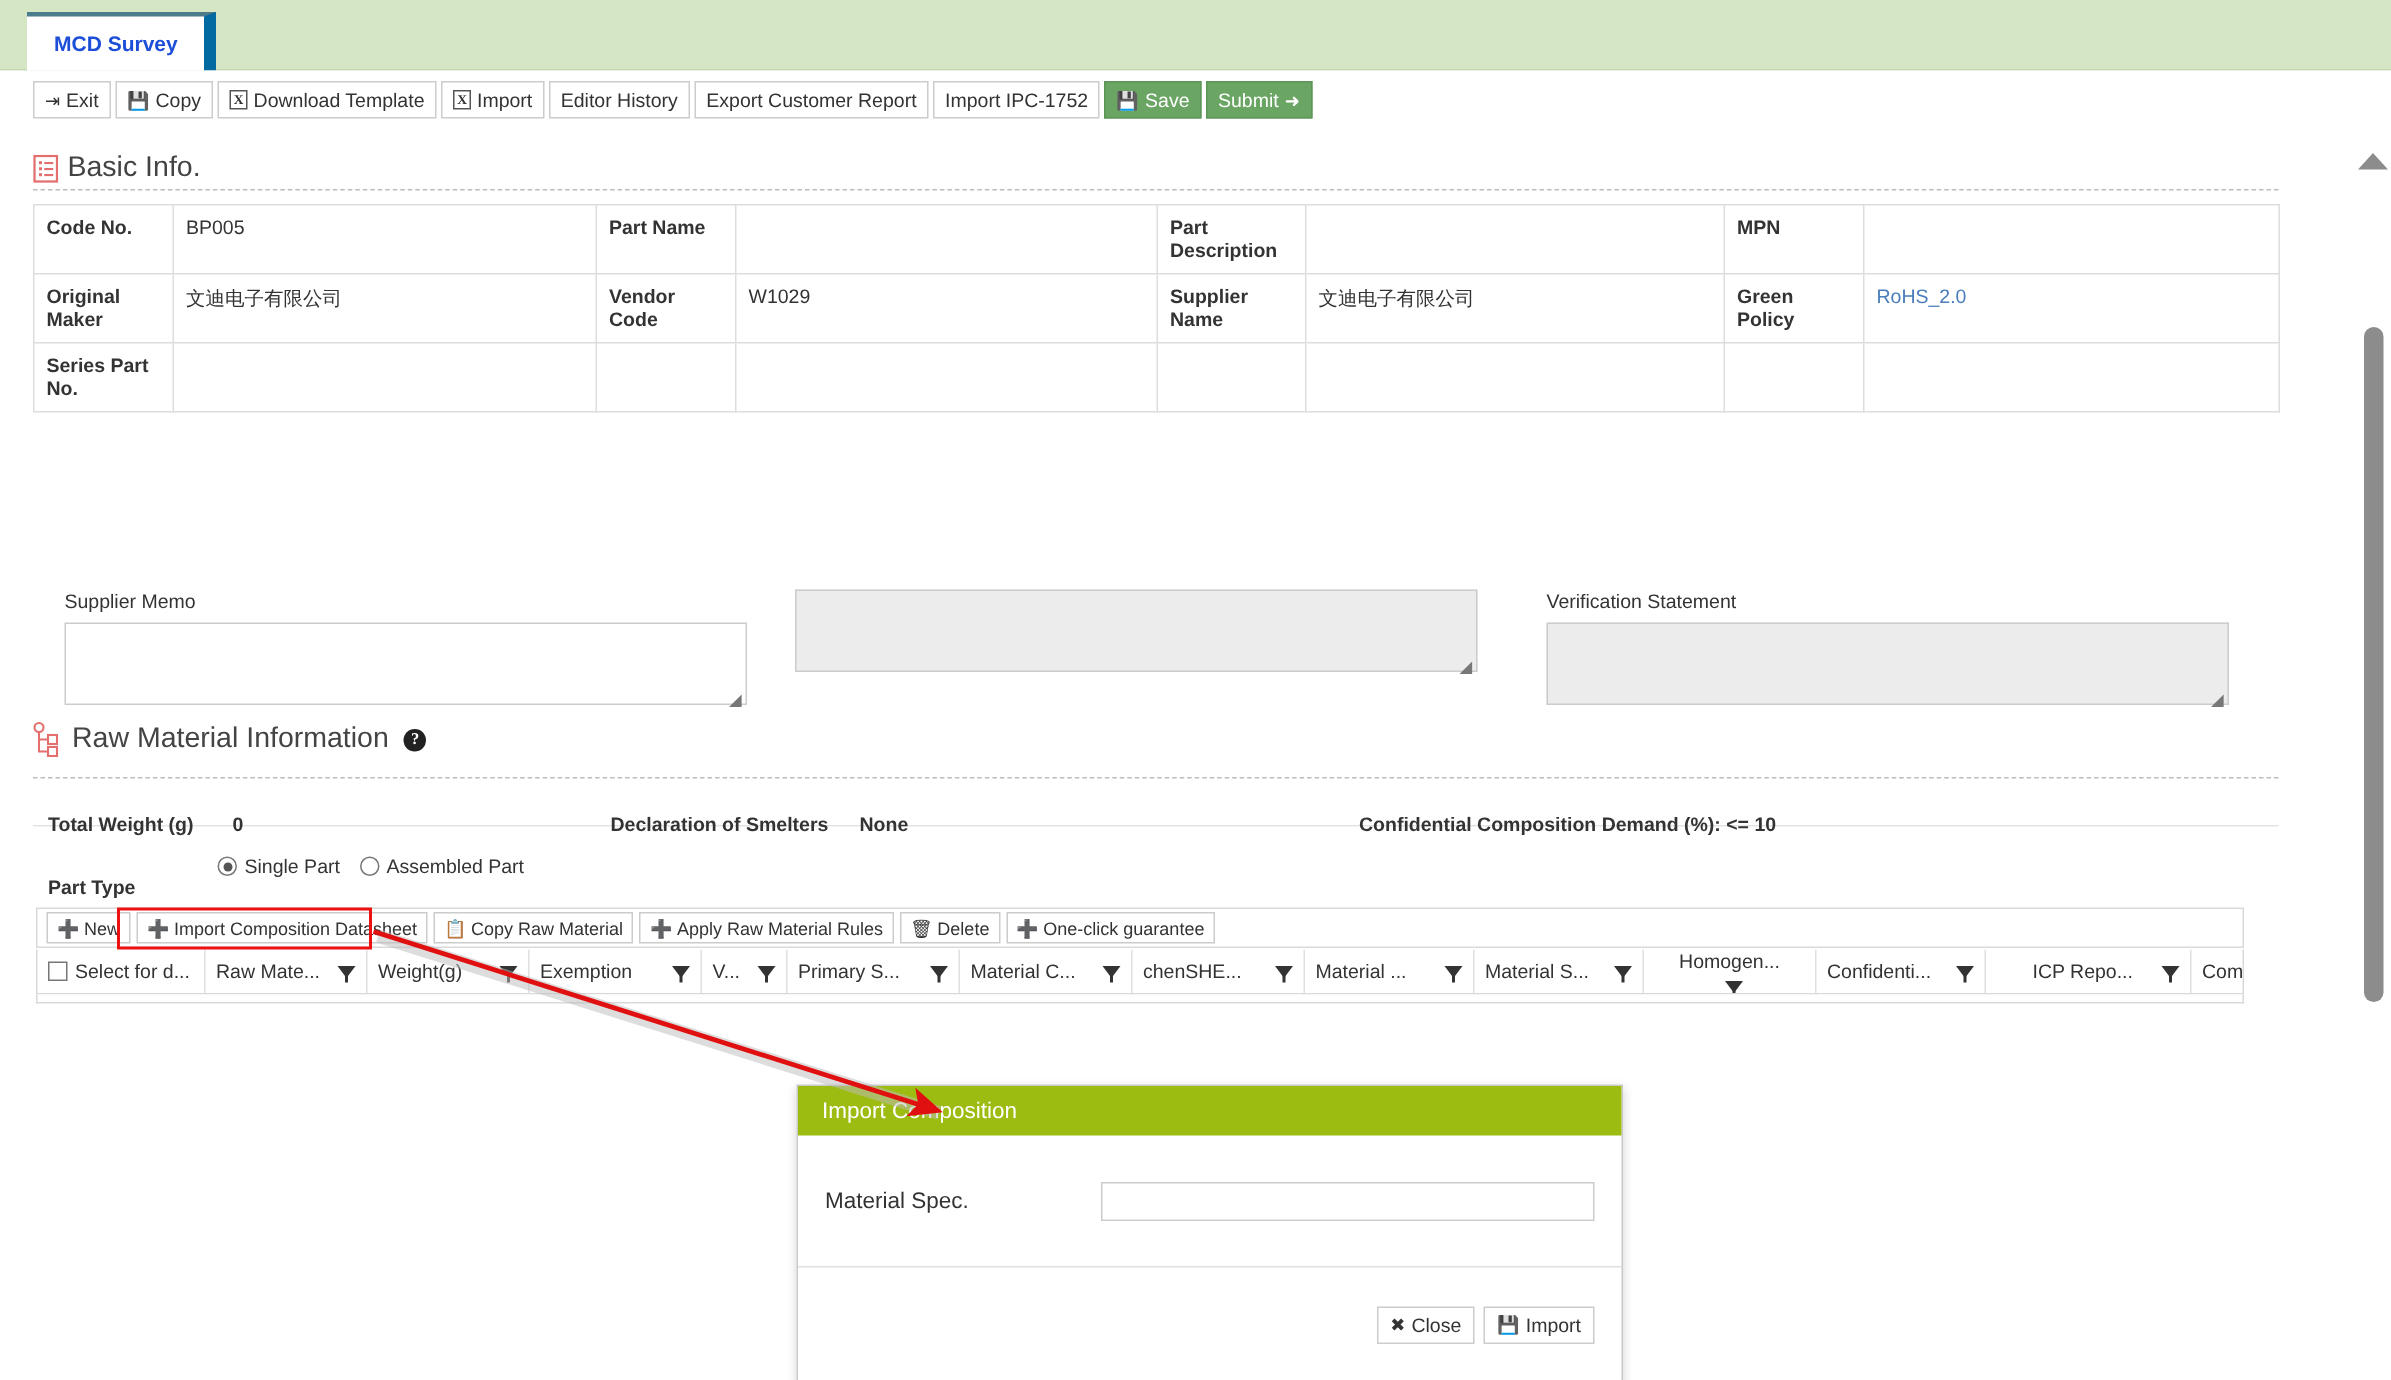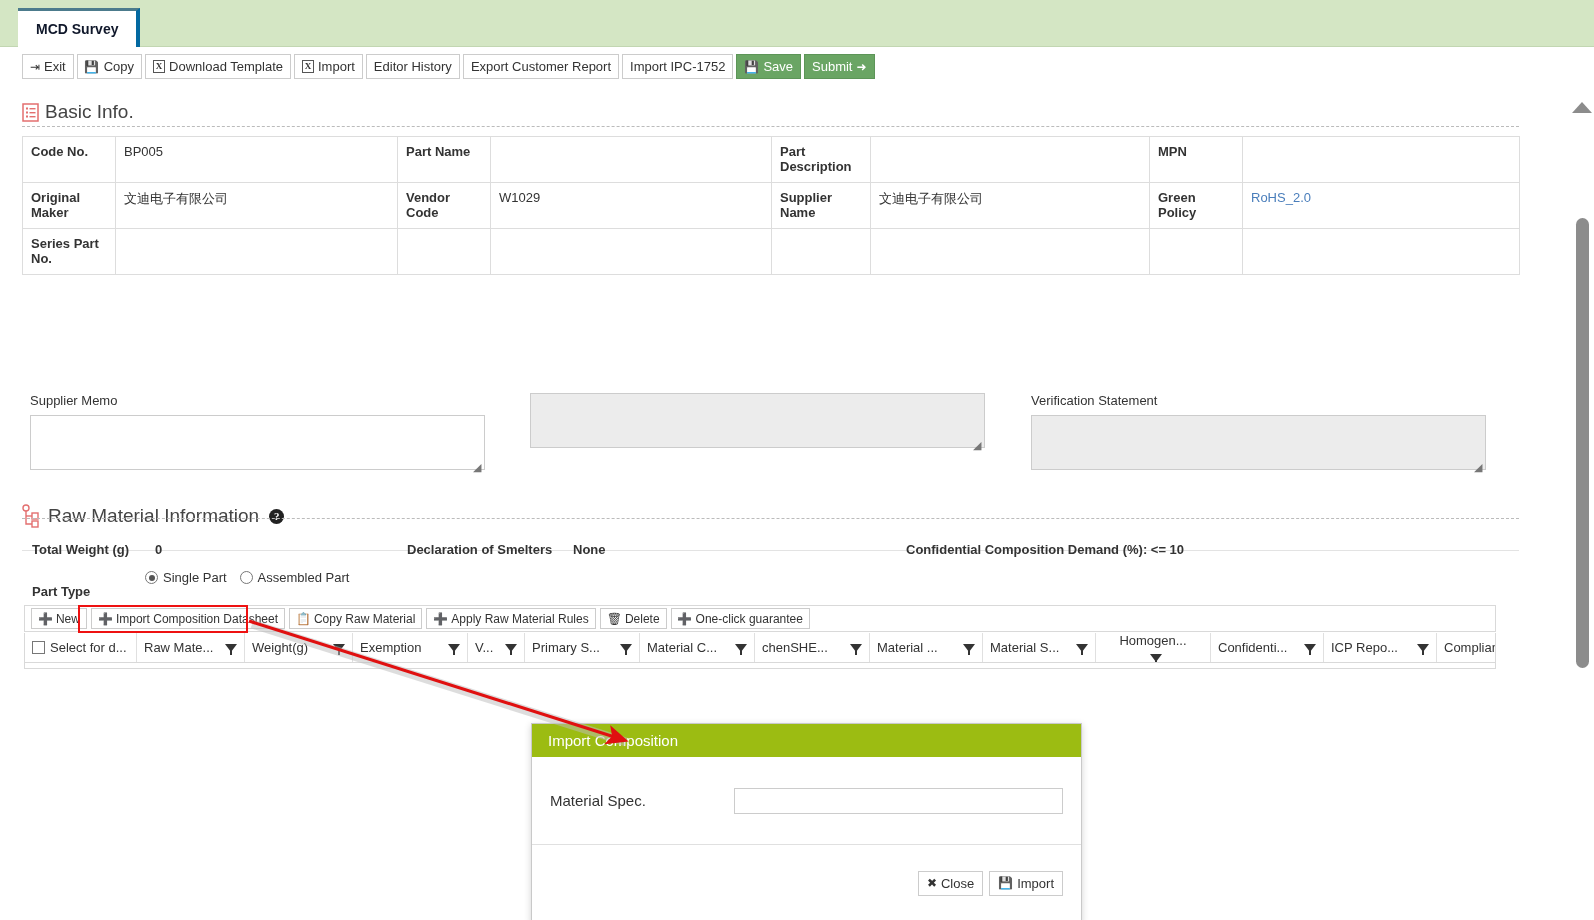--- a/index.html
+++ b/index.html
@@ -23,24 +23,24 @@
     position: absolute; left: 0; top: 0;
     width: 1594px; height: 47px;
     background: #d4e6c4;
     border-bottom: 1px solid #c2d6b2;
   }
   .tab {
     position: absolute; left: 18px; top: 8px;
     height: 39px; min-width: 118px;
     background: #ffffff;
     border-top: 3px solid #4c7b8c;
-    border-right: 4px solid #0369a1;
+    border-right: 8px solid #0369a1;
     display: flex; align-items: center; justify-content: center;
     padding: 0 18px;
-    color: #0f172a;
+    color: #1d4ed8;
     font-weight: bold;
     font-size: 14px;
   }
 
   
   .toolbar {
     position: absolute; left: 0; top: 47px;
     width: 1594px; height: 39px;
     background: #ffffff;
     display: flex; align-items: center;
@@ -423,21 +423,21 @@
         <td></td>
         <td></td>
         <td></td>
         <td></td>
         <td></td>
       </tr>
     </tbody>
       </table>
 
     <div class="memo-wrap">
-      <div class="memo" style="left:8px;">
+      <div class="memo" style="left:21px;">
         <div class="memo-label">Supplier Memo</div>
         <div style="position:relative;width:455px;">
           <textarea class="memo-box" placeholder="" style=""></textarea>
           <span class="grip">◢</span>
         </div>
       </div>
       <div class="memo" style="left:508px;">
         <div style="position:relative;width:455px;">
           <textarea class="memo-box ro" readonly="" style=""></textarea>
           <span class="grip">◢</span>
@@ -447,21 +447,21 @@
         <div class="memo-label">Verification Statement</div>
         <div style="position:relative;width:455px;">
           <textarea class="memo-box ro" readonly="" style=""></textarea>
           <span class="grip">◢</span>
         </div>
       </div>
     </div>
 
     <div class="divider-line"></div>
 
-    <div class="sect" style="top:416px;">
+    <div class="sect" style="top:393px;">
       <svg width="20" height="24" viewBox="0 0 20 24">
         <circle cx="4" cy="4" r="3" fill="none" stroke="#e36f6f" stroke-width="1.4"></circle>
         <path d="M4 7 V20 H10" fill="none" stroke="#e36f6f" stroke-width="1.4"></path>
         <path d="M4 12 H10" fill="none" stroke="#e36f6f" stroke-width="1.4"></path>
         <rect x="10" y="9" width="6" height="6" fill="none" stroke="#e36f6f" stroke-width="1.4"></rect>
         <rect x="10" y="17" width="6" height="6" fill="none" stroke="#e36f6f" stroke-width="1.4"></rect>
       </svg>
       <span>Raw Material Information</span>
       <span class="q-icon">?</span>
     </div>
@@ -552,21 +552,21 @@
         <span class="funnel"></span>
       </div>
       <div class="ghcell" style="width:115px;flex-direction:column;">
         <span>Homogen...</span>
         <span class="funnel"></span>
       </div>
       <div class="ghcell" style="width:113px;">
         <span>Confidenti...</span>
         <span class="funnel"></span>
       </div>
-      <div class="ghcell" style="width:113px;">
+      <div class="ghcell" style="width:113px;margin-left:24px;">
         <span>ICP Repo...</span>
         <span class="funnel"></span>
       </div>
       <div class="ghcell" style="width:100px;">
         <span>Complian...</span>
       </div>
     </div>
   </div>
 
   <div class="gridbody"></div>

